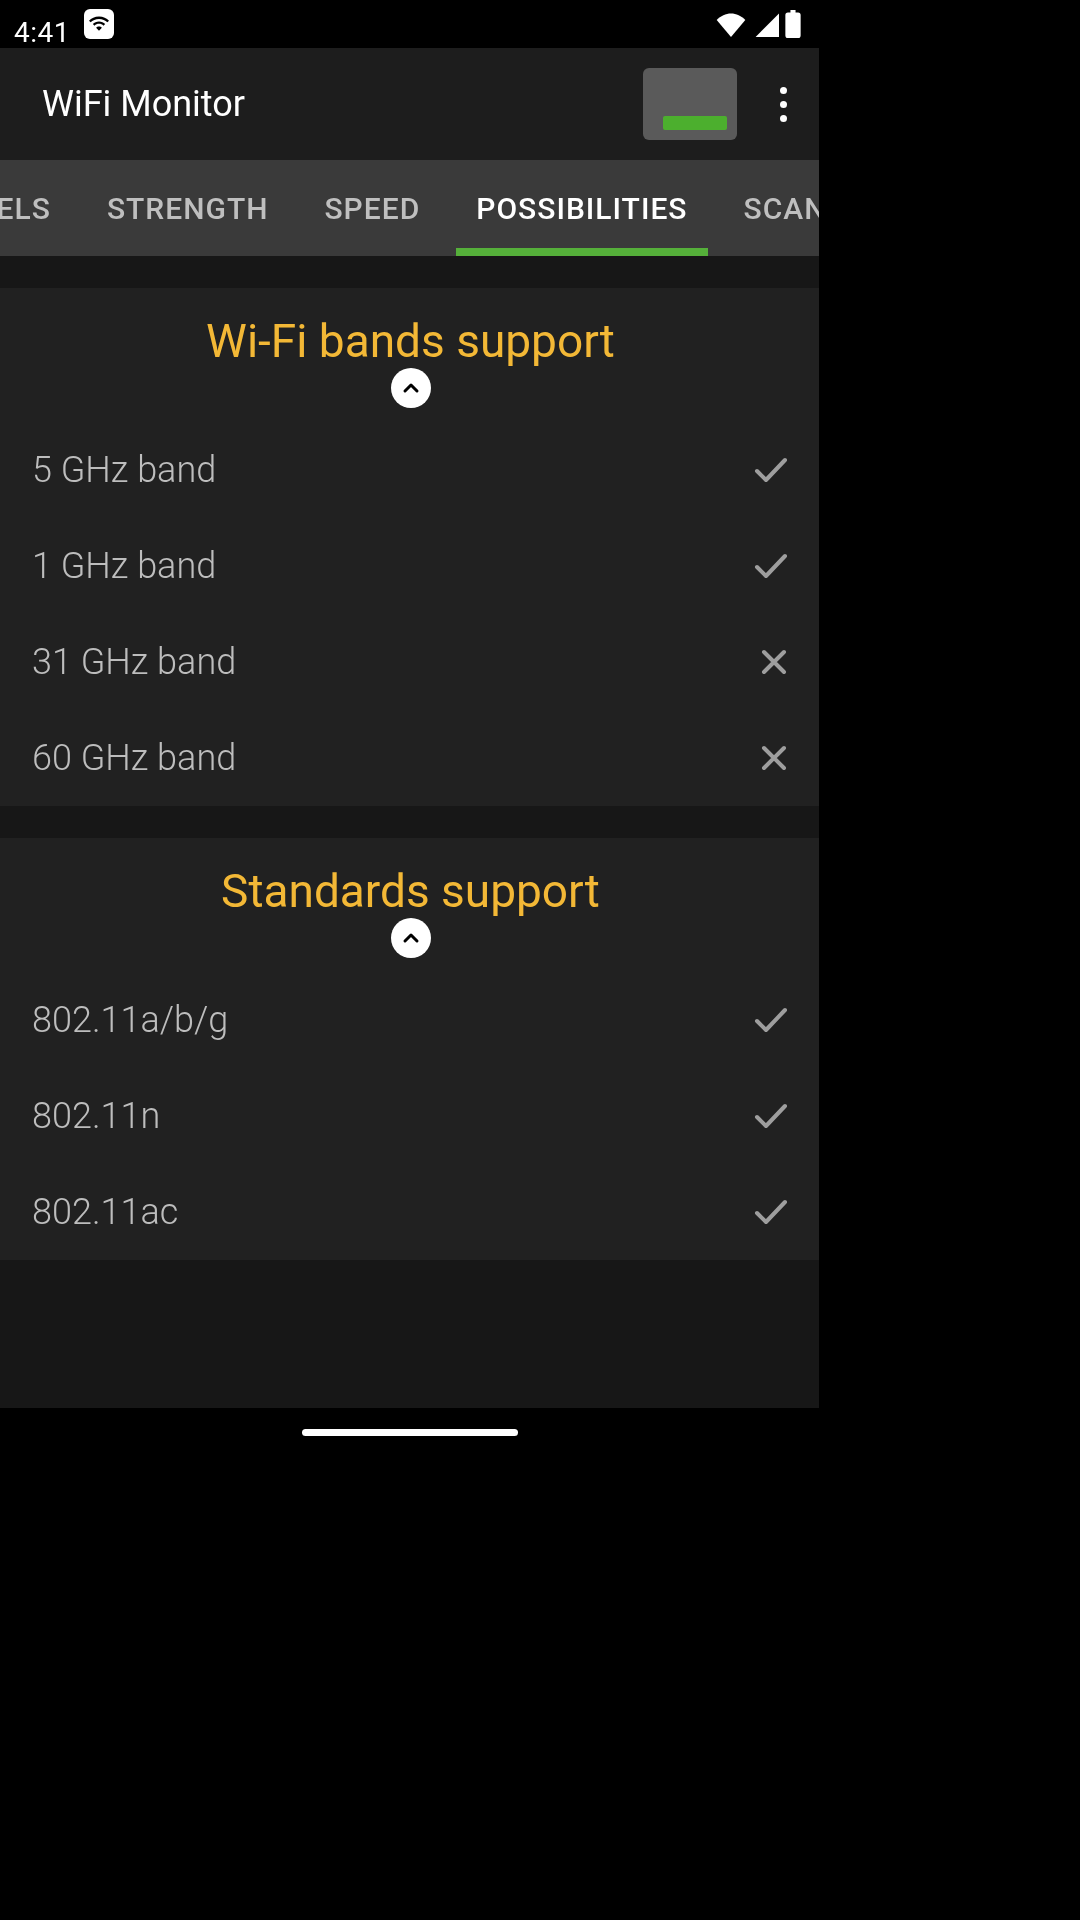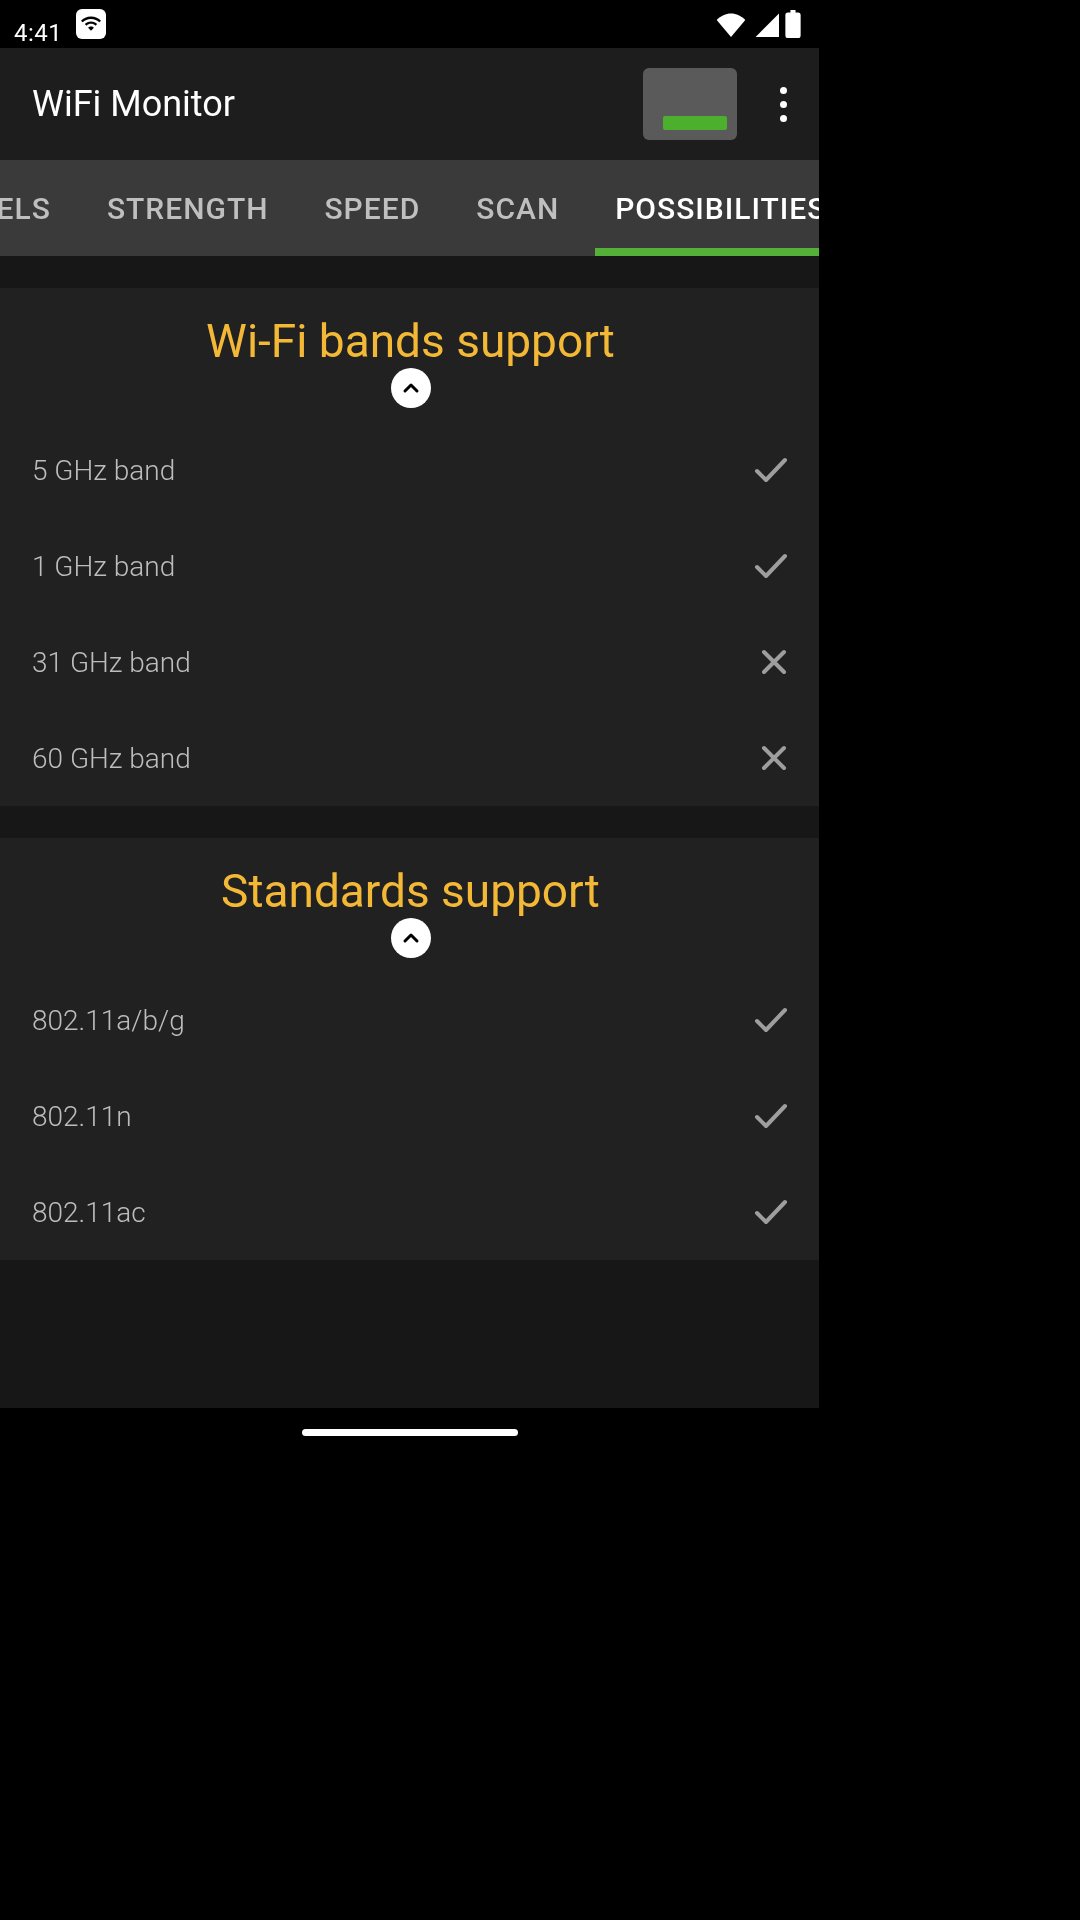--- a/index.html
+++ b/index.html
@@ -15,35 +15,35 @@
   .status-bar {
     height: 48px;
     background: #000;
     display: flex;
     align-items: center;
     justify-content: space-between;
     padding: 0 18px 0 14px;
     color: #fff;
   }
   .status-left { display: flex; align-items: center; gap: 14px; }
-  .status-time { font-size: 24px; font-weight: 400; letter-spacing: 0.5px; margin-top: 17px; }
+  .status-time { font-size: 28px; font-weight: 400; letter-spacing: 0.5px; margin-top: 17px; }
   .status-app-icon {
     width: 30px; height: 30px; background: #fff; border-radius: 6px;
     display: flex; align-items: center; justify-content: center;
   }
   .status-right { display: flex; align-items: center; gap: 6px; }
   .status-right svg { display: block; }
 
   
   .app-bar {
     height: 112px;
     background: #1d1d1d;
     display: flex;
     align-items: center;
-    padding: 0 12px 0 32px;
+    padding: 0 12px 0 42px;
   }
   .app-title { color: #fff; font-size: 36px; font-weight: 400; flex: 1; }
   .signal-badge {
     width: 94px; height: 72px; background: #5a5a5a; border-radius: 6px;
     position: relative; margin-right: 22px;
   }
   .signal-badge::after {
     content: ""; position: absolute; left: 20px; right: 10px; bottom: 10px;
     height: 14px; background: #4caf2e; border-radius: 2px;
   }
@@ -86,21 +86,21 @@
   .collapse-btn {
     width: 40px; height: 40px; background: #fff; border-radius: 50%;
     display: flex; align-items: center; justify-content: center;
   }
   .collapse-btn svg { display: block; }
 
   .row {
     display: flex; align-items: center; justify-content: space-between;
     padding: 0 30px 0 32px; height: 96px;
   }
-  .row-label { color: #bdbdbd; font-size: 28px; font-weight: 300; }
+  .row-label { color: #bdbdbd; font-size: 36px; font-weight: 300; }
   .row-icon svg { display: block; }
 
   .section-gap { height: 32px; background: #171717; }
 
   
   .nav-bar {
     height: 48px; background: #000; display: flex; align-items: center; justify-content: center;
   }
   .nav-pill { width: 216px; height: 7px; background: #fff; border-radius: 4px; }
 </style>
@@ -148,25 +148,25 @@
 <div class="tabs">
   <div class="tab partial-left">
     <span>NNELS</span>
   </div>
   <div class="tab">
     <span>STRENGTH</span>
   </div>
   <div class="tab">
     <span>SPEED</span>
   </div>
+  <div class="tab active">
+    <span>POSSIBILITIES</span>
+  </div>
   <div class="tab">
     <span>SCAN</span>
-  </div>
-  <div class="tab active">
-    <span>POSSIBILITIES</span>
   </div>
 </div>
 
 <div class="content">
   <div class="spacer"></div>
 
   <div class="section">
     <div class="section-header">
       <div class="section-title">Wi-Fi bands support</div>
       <div class="collapse-btn">

